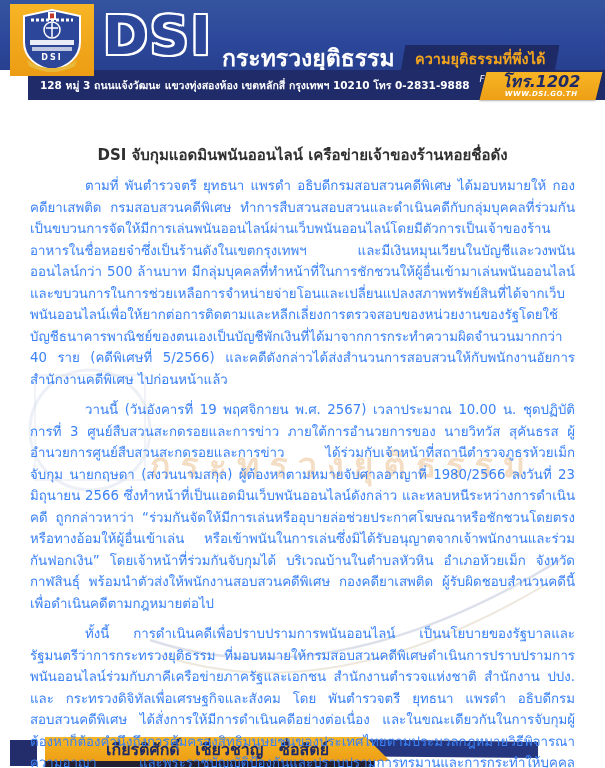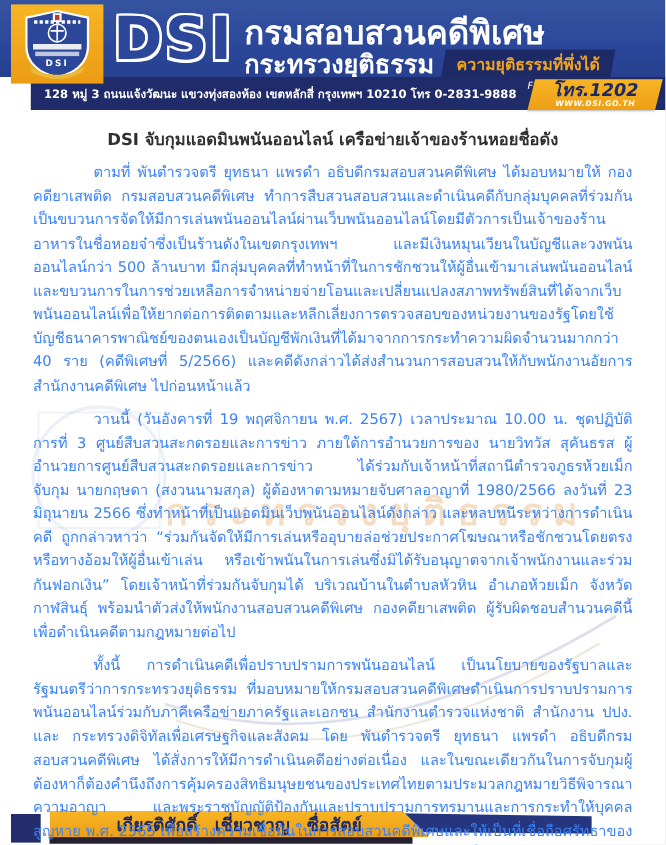--- a/index.html
+++ b/index.html
@@ -65,21 +65,21 @@
   .hotline-site{ color:#ffffff; font-size:7px; font-weight:bold; font-style:italic; line-height:8px; letter-spacing:.5px; }
 
   
   .emblem{ width:66px; height:64px; }
 
   
   .doc{
     position:absolute; left:0; top:100px; width:605px; padding:16px 30px 0 30px;
     color:#3a3a3a; z-index:2;
   }
-  .doc-title{ text-align:center; font-size:15px; font-weight:bold; color:#2f2f2f; line-height:22px; }
+  .doc-title{ text-align:center; font-size:15px; font-weight:bold; color:#2f2f2f; line-height:22px;margin-top:28px; }
   .doc p{
     font-size:13.3px; line-height:21.5px; text-align:justify;
     text-indent:55px; margin-top:9px; color:#3b82f6;
   }
 
   
   .wm-text{
     position:absolute; left:150px; top:438px; width:420px; z-index:1;
     font-size:34px; font-weight:bold; color:#dd9b4e; opacity:.32;
     letter-spacing:10px; white-space:nowrap; pointer-events:none;
@@ -125,21 +125,20 @@
       <circle cx="33" cy="22" r="8" fill="none" stroke="#ffffff" stroke-width="1.5"></circle>
       <path d="M33 15 L33 29 M27 20 L39 20" stroke="#ffffff" stroke-width="1.5"></path>
       <rect x="11" y="32" width="44" height="5" fill="#ffffff" opacity="0.9"></rect>
       <rect x="13" y="39" width="40" height="4" fill="#ffffff" opacity="0.7"></rect>
       <text x="33" y="52" text-anchor="middle" font-size="8" font-weight="bold" fill="#ffffff" letter-spacing="2">DSI</text>
       <path d="M8 52 C16 58 24 60 33 60 C42 60 50 58 58 52 L56 58 C48 62 40 64 33 64 C26 64 18 62 10 58 Z" fill="#e9b93c"></path>
     </svg>
   </div>
 
   <div class="dsi-big">DSI</div>
-  <div class="org-name">กรมสอบสวนคดีพิเศษ</div>
 
   <div class="ministry-row">
     <span class="ministry">กระทรวงยุติธรรม</span>
     <span class="tagline-badge">
       <span>ความยุติธรรมที่พึ่งได้</span>
     </span>
   </div>
 
   <div class="addr-band">
     <span class="addr-text">128 หมู่ 3 ถนนแจ้งวัฒนะ แขวงทุ่งสองห้อง เขตหลักสี่ กรุงเทพฯ 10210 โทร 0-2831-9888</span>

